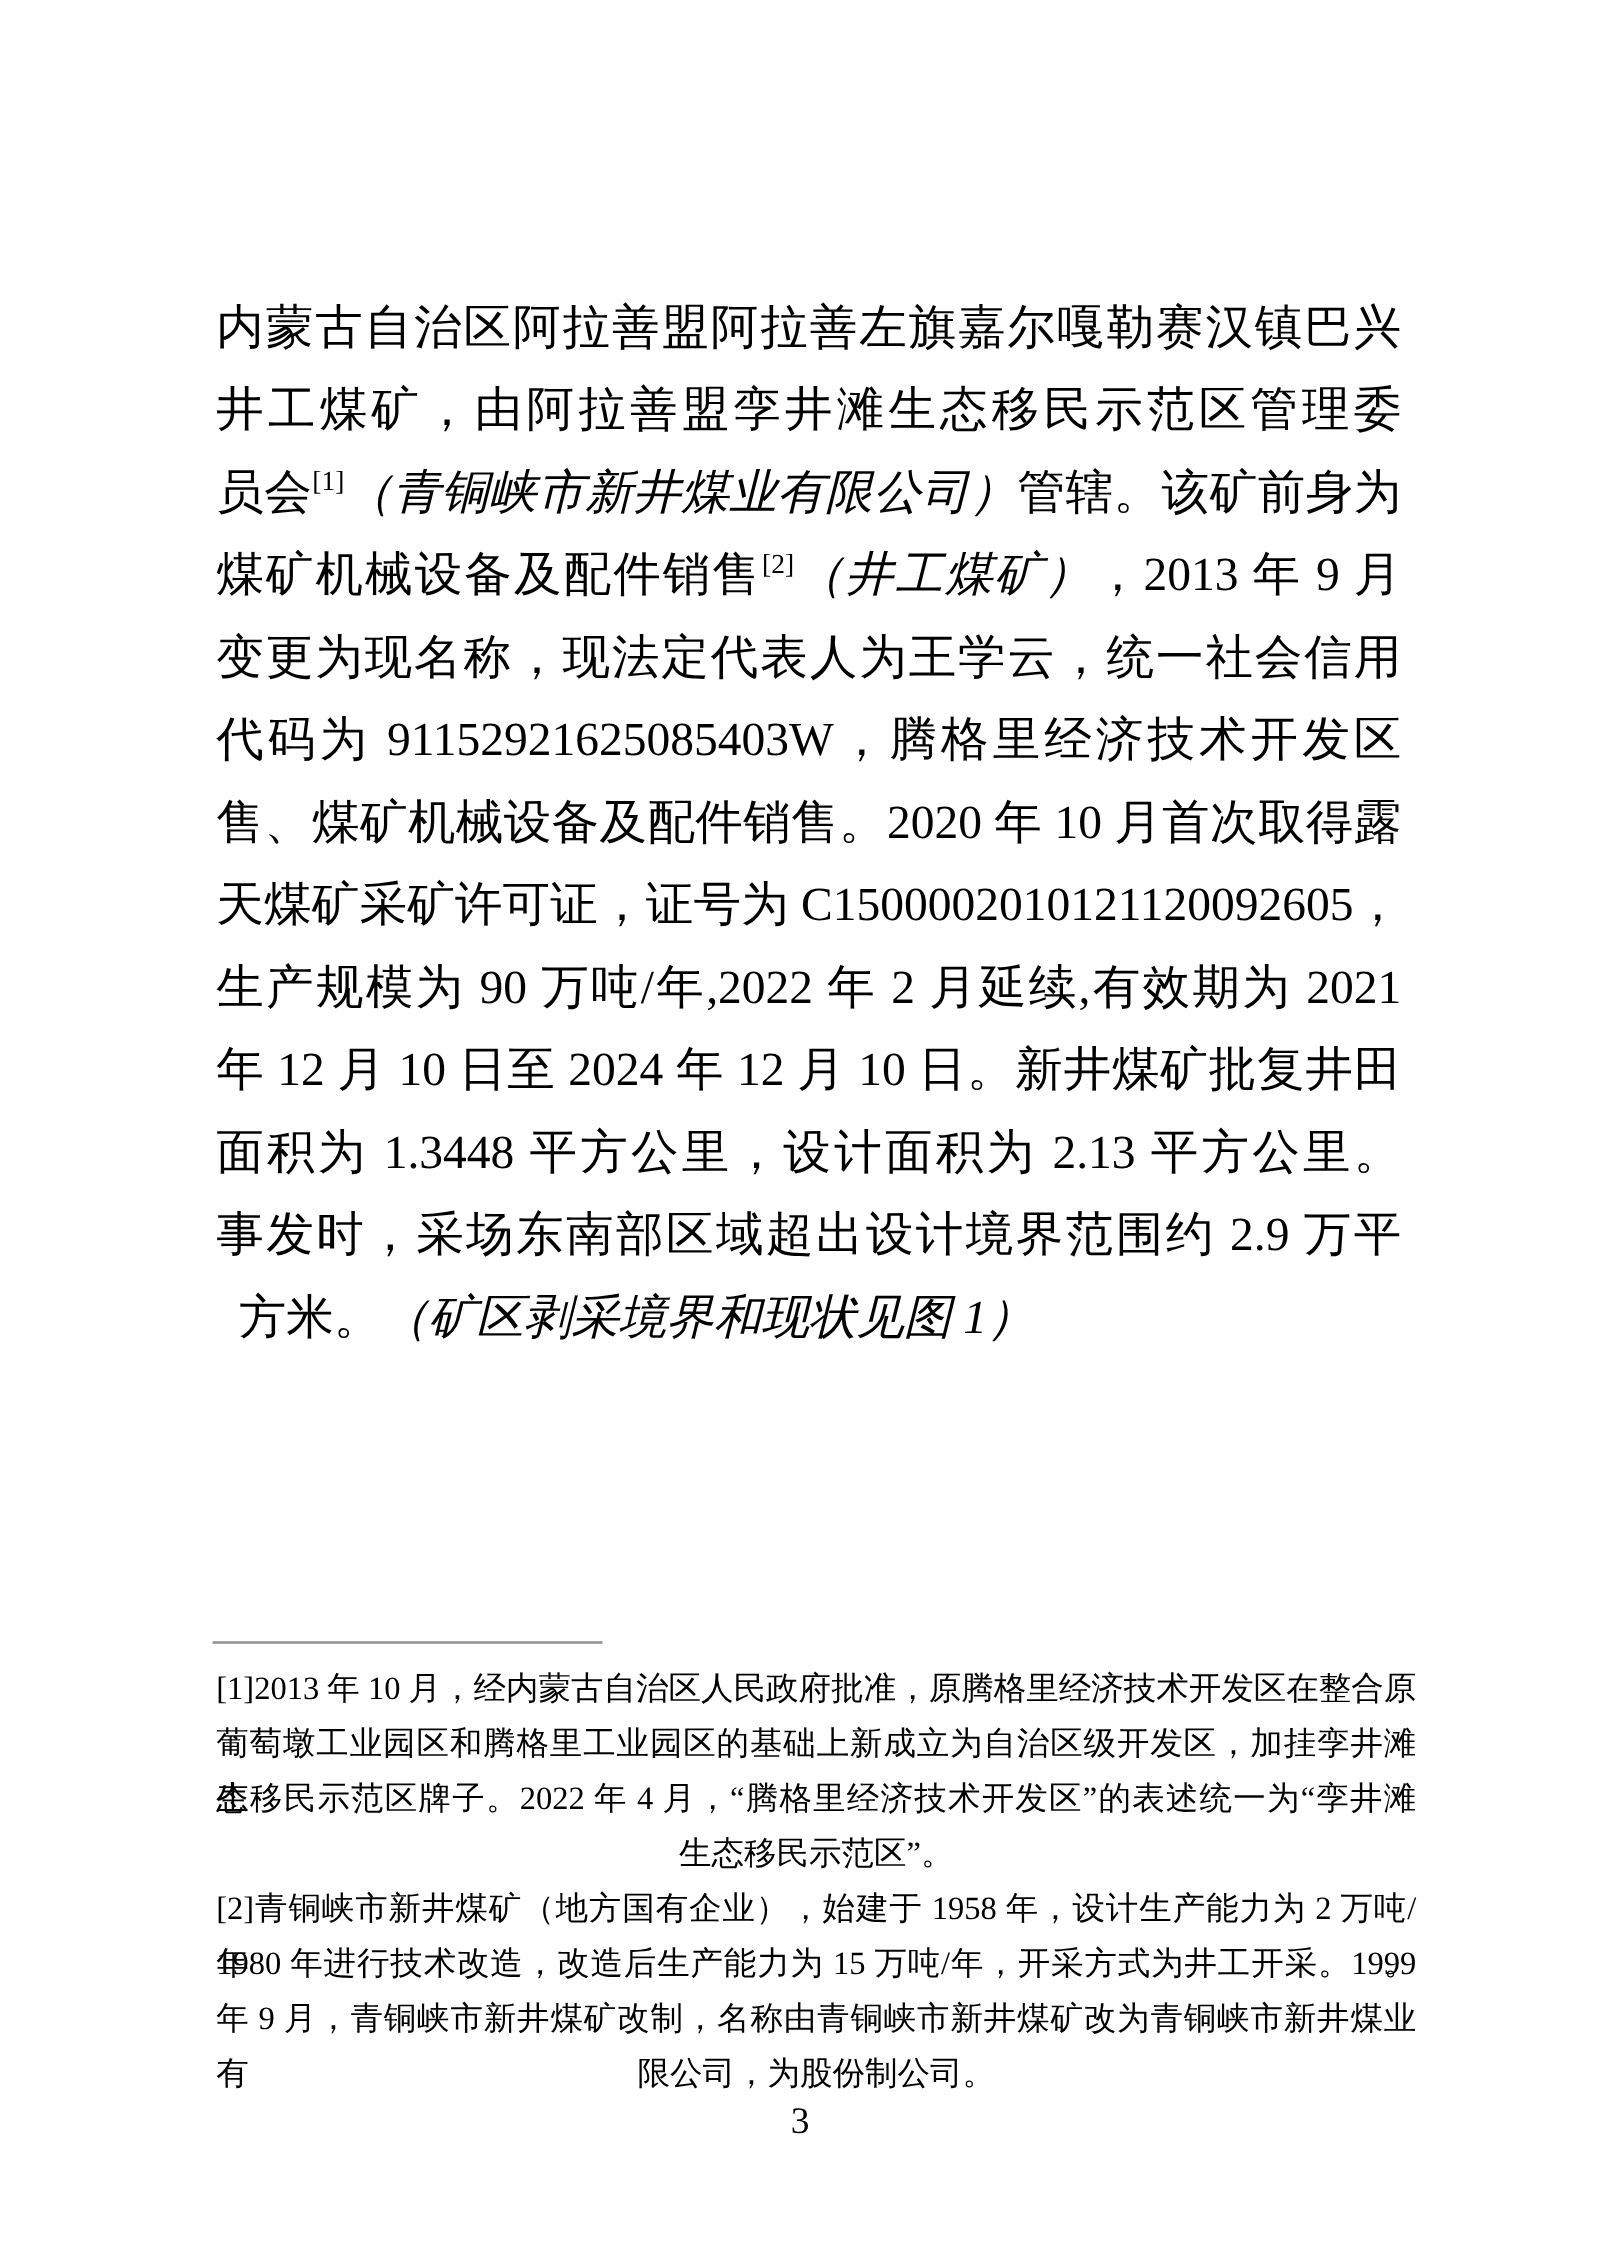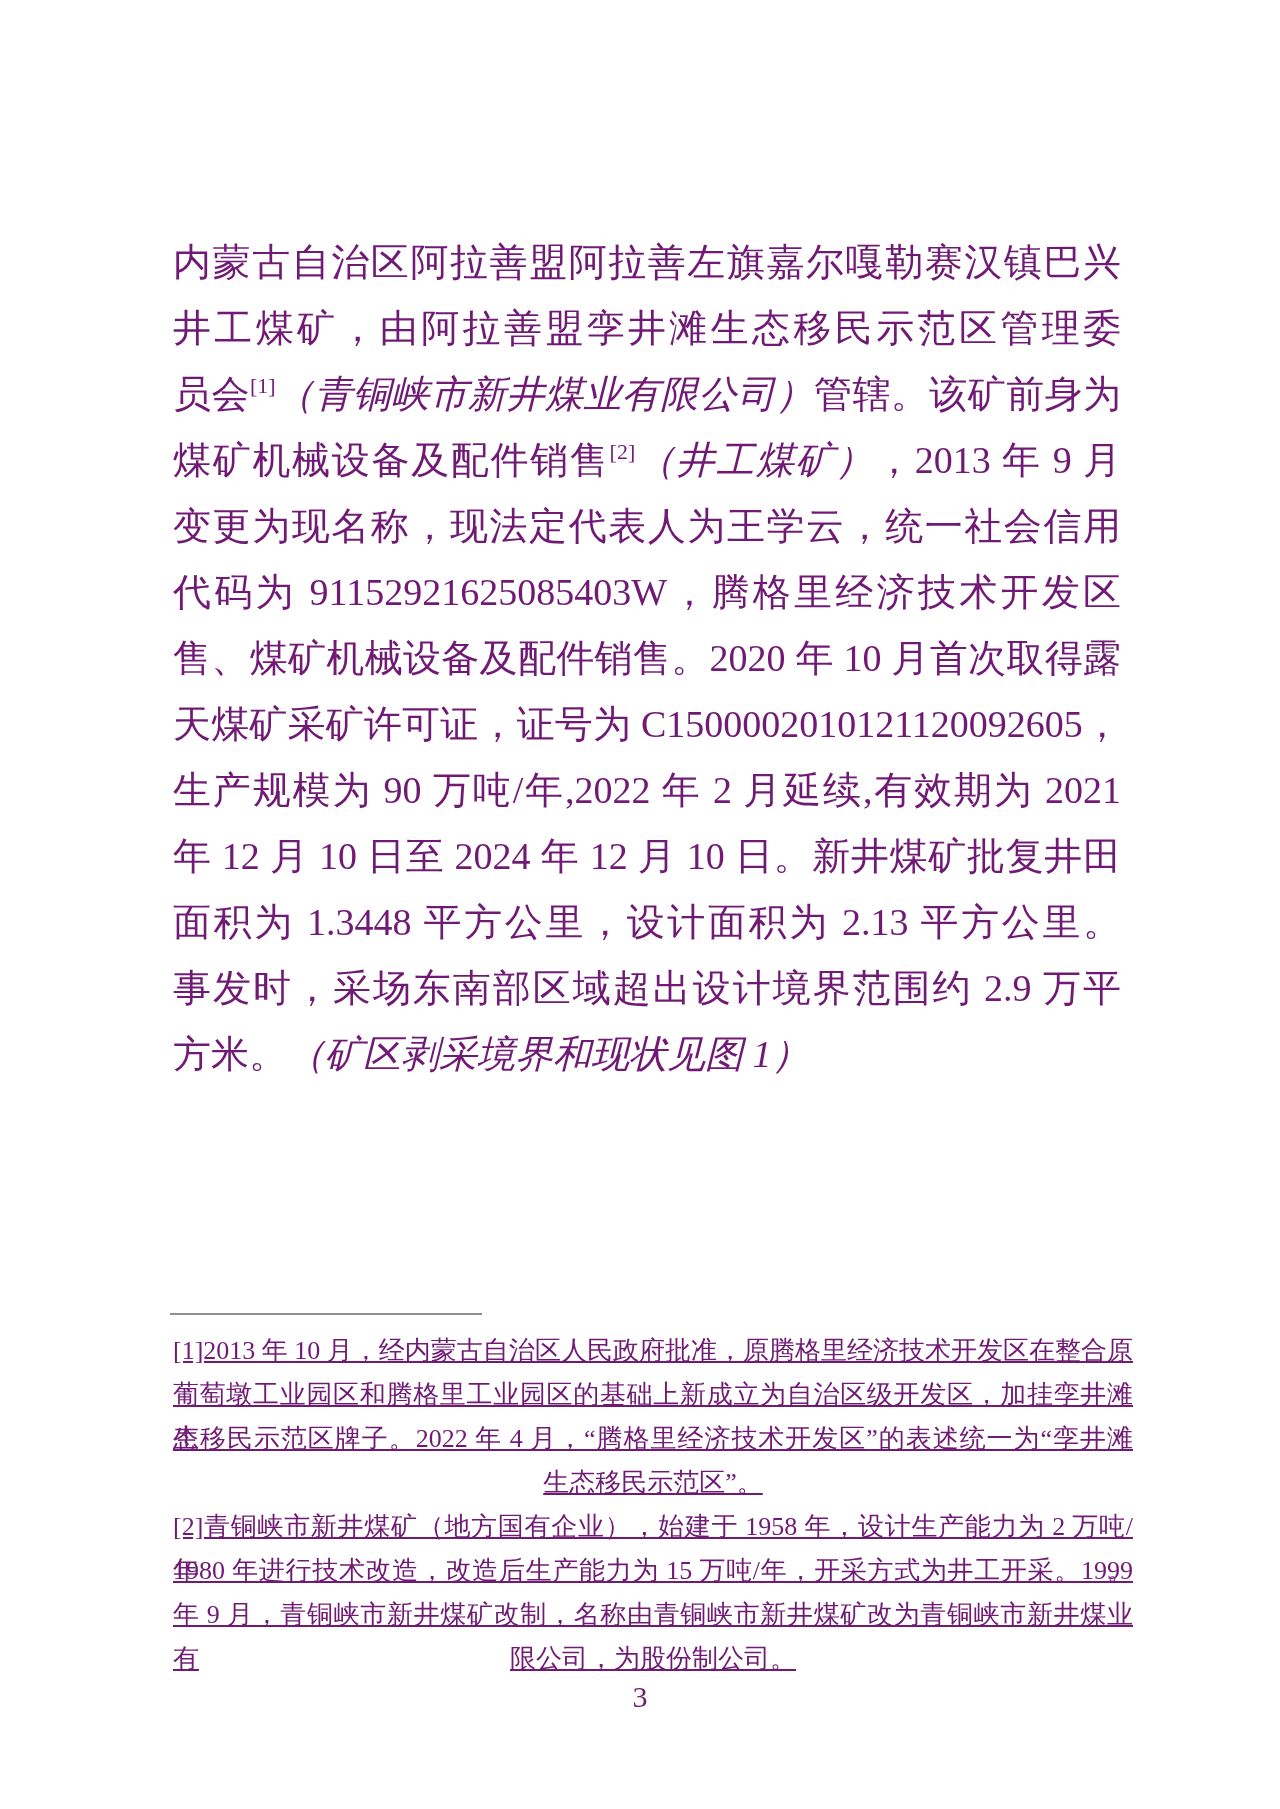--- a/index.html
+++ b/index.html
@@ -1,35 +1,35 @@
 <!DOCTYPE html>
 <html><head>
 <meta charset="utf-8">
 <style>
   html, body { margin: 0; padding: 0; background: #ffffff; }
   .page {
     position: relative;
     width: 1280px;
     height: 1809px;
     background: #ffffff;
-    color: #701a75;
+    color: #000000;
     font-family: "Liberation Serif", "DejaVu Serif", serif;
     overflow: hidden;
   }
   .body-block {
     position: absolute;
     left: 173px;
     top: 229px;
     width: 948px;
     font-size: 38px;
     line-height: 66px;
   }
   .bline { height: 66px; white-space: nowrap; }
   .bline.j { text-align: justify; text-align-last: justify; white-space: normal; }
-  .bline.plain { text-align: left; }
+  .bline.plain { text-align: left; margin-left: 18px; }
   .kai { font-style: italic; }
   sup.fnref {
     font-size: 22px;
     vertical-align: super;
     line-height: 0;
   }
   .separator {
     position: absolute;
     left: 170px;
     top: 1313px;
@@ -38,21 +38,21 @@
     background: #8f8f8f;
   }
   .footnotes-block {
     position: absolute;
     left: 173px;
     top: 1329px;
     width: 960px;
     font-size: 26px;
     line-height: 44px;
   }
-  .fline { height: 44px; text-decoration: underline; }
+  .fline { height: 44px; }
   .fline.j { text-align: justify; text-align-last: justify; }
   .fline.plain { text-align: center; }
   .pagenum {
     position: absolute;
     left: 0;
     top: 1680px;
     width: 100%;
     text-align: center;
     font-size: 30px;
   }

